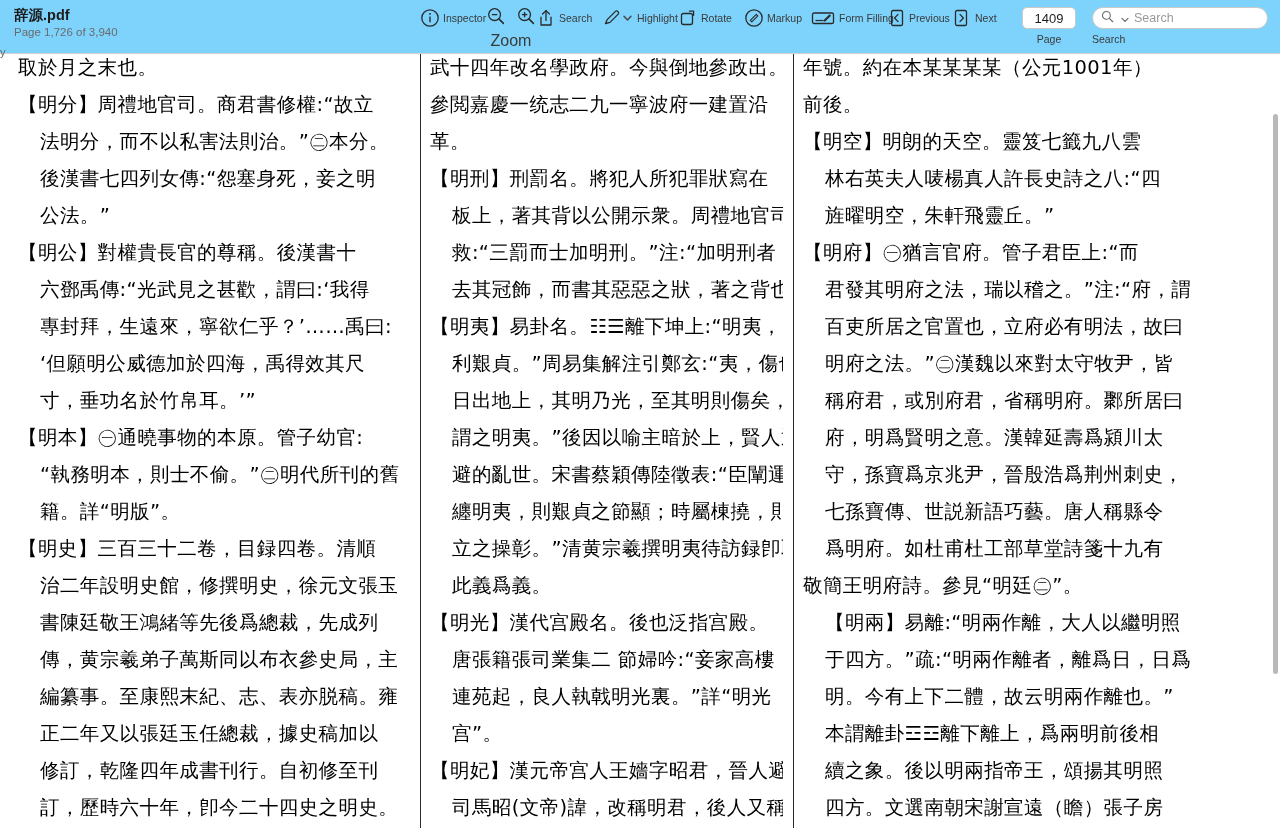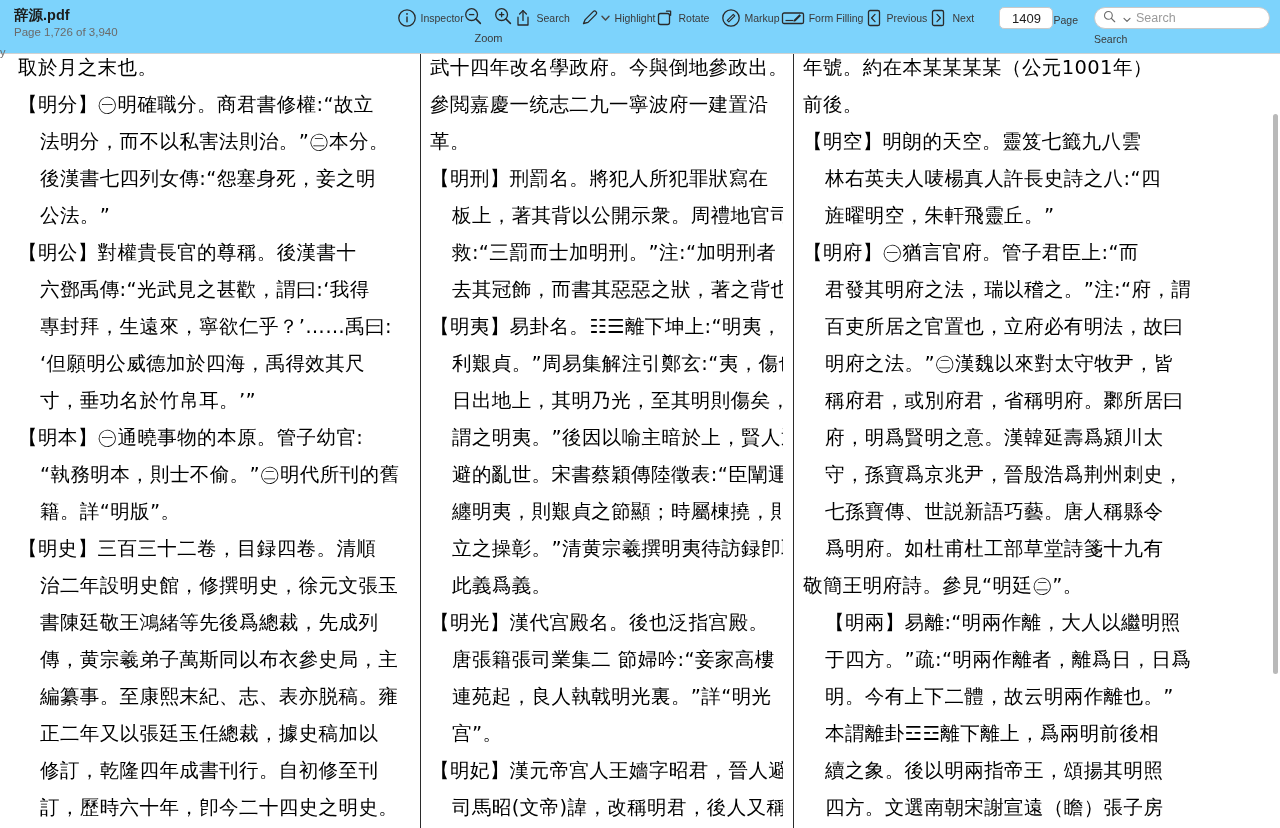--- a/index.html
+++ b/index.html
@@ -52,21 +52,21 @@
     padding-top: 7px;
   }
   .tb-item {
     width: 66px;
     display: flex;
     flex-direction: row;
     align-items: center;
     gap: 3px;
     cursor: default;
   }
-  .tb-item.wide { width: 76px; justify-content: flex-end; }
+  .tb-item.wide { width: 76px; }
   .tb-icon {
     height: 22px;
     display: flex;
     align-items: center;
     justify-content: center;
     color: #2a2a2a;
   }
   .tb-label {
     font-size: 10.5px;
     color: #3a3a3a;
@@ -85,25 +85,25 @@
     display: flex;
     gap: 10px;
     height: 22px;
     align-items: center;
   }
   .tb-pair-labels {
     display: flex;
     gap: 10px;
     margin-top: 3px;
   }
-  .tb-pair-labels span { font-size: 11px; color: #3a3a3a; }
+  .tb-pair-labels span { font-size: 16px; color: #3a3a3a; }
 
   .page-box {
     display: flex;
-    flex-direction: row;
+    flex-direction: column;
     align-items: center;
     margin-left: 4px;
   }
   .page-field {
     width: 54px;
     height: 22px;
     border-radius: 5px;
     background: #ffffff;
     border: 1px solid #c9c9c9;
     font-size: 13px;
@@ -360,21 +360,21 @@
 <div id="left-sliver">y</div>
 
 <div id="page">
   <div id="scan">
 
     <div class="rule r1"></div>
     <div class="rule r2"></div>
 
     <div class="col col1">
       <div class="ln">取於月之末也。</div>
-      <div class="ln">【明分】㊀明確職分。商君書修權:“故立</div>
+      <div class="ln">【明分】周禮地官司。商君書修權:“故立</div>
       <div class="ln indent">法明分，而不以私害法則治。”㊁本分。</div>
       <div class="ln indent">後漢書七四列女傳:“怨塞身死，妾之明</div>
       <div class="ln indent">公法。”</div>
       <div class="ln">【明公】對權貴長官的尊稱。後漢書十</div>
       <div class="ln indent">六鄧禹傳:“光武見之甚歡，謂曰:‘我得</div>
       <div class="ln indent">專封拜，生遠來，寧欲仁乎？’……禹曰:</div>
       <div class="ln indent">‘但願明公威德加於四海，禹得效其尺</div>
       <div class="ln indent">寸，垂功名於竹帛耳。’”</div>
       <div class="ln">【明本】㊀通曉事物的本原。管子幼官:</div>
       <div class="ln indent">“執務明本，則士不偷。”㊁明代所刊的舊</div>

